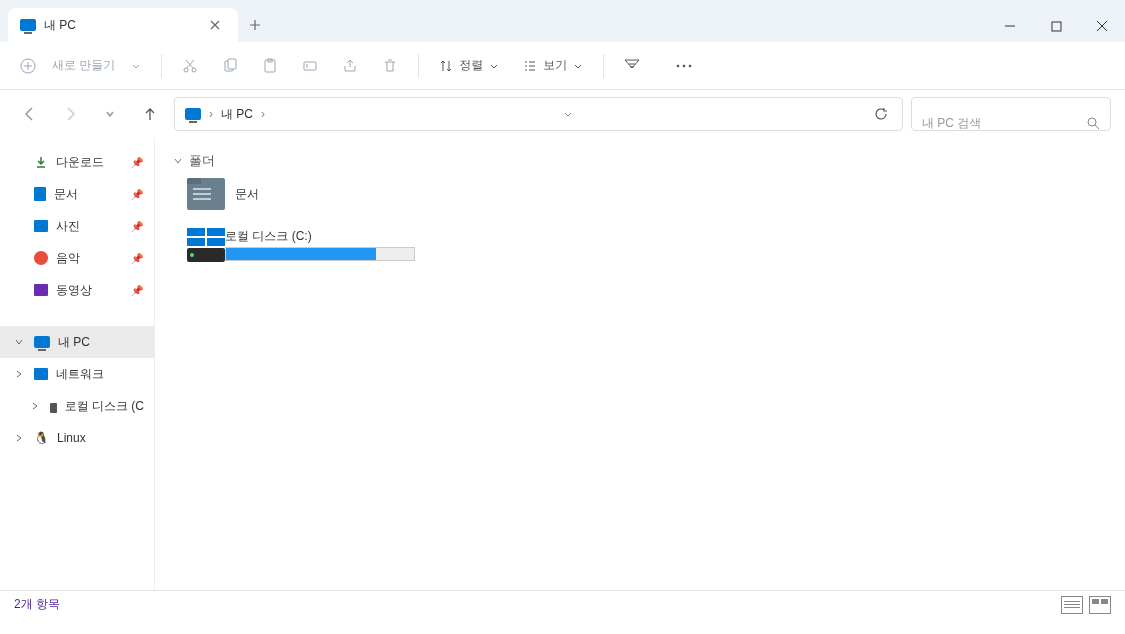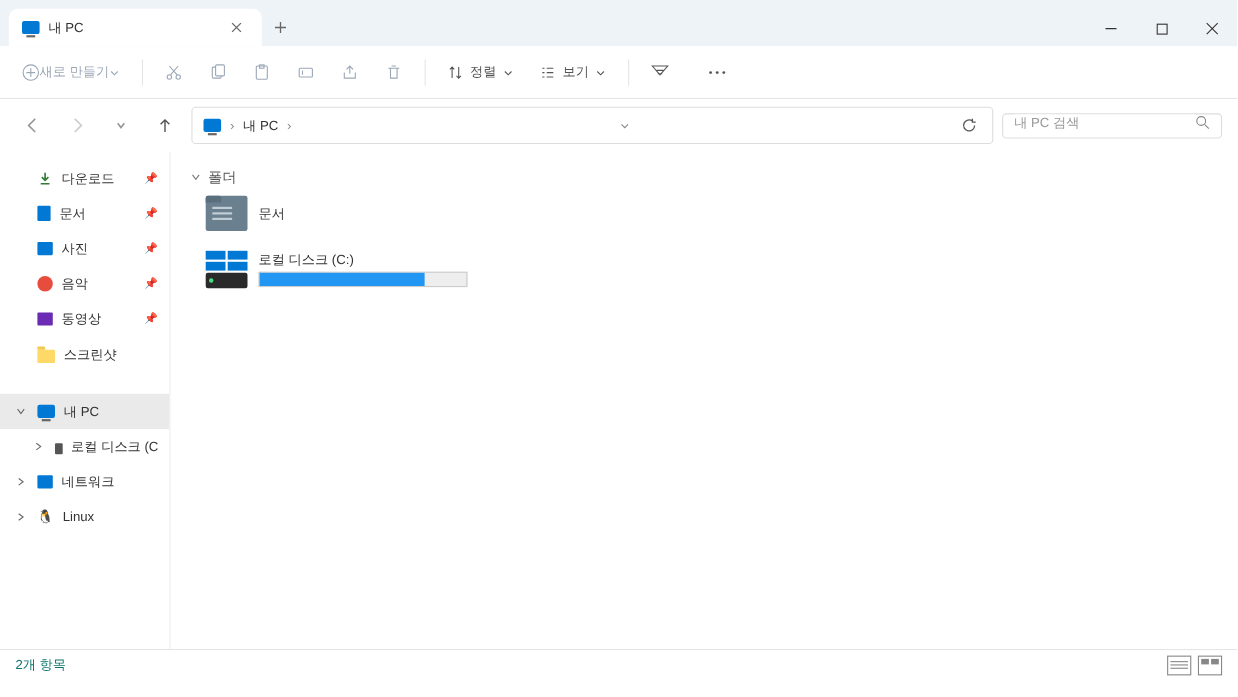--- a/index.html
+++ b/index.html
@@ -6,61 +6,61 @@
 body { width: 1125px; height: 634px; background: #fff; overflow: hidden; font-size: 12px; color: #333; }
 
 .titlebar { height: 42px; background: #eef3f8; display: flex; align-items: flex-end; }
 .tab { background: #fff; height: 34px; width: 230px; border-radius: 8px 8px 0 0; display: flex; align-items: center; padding: 0 12px; margin-left: 8px; gap: 8px; }
 .tab-close { margin-left: auto; color: #666; padding: 2px 6px; }
 .new-tab { width: 34px; height: 34px; display: flex; align-items: center; justify-content: center; color: #666; }
 .win-controls { margin-left: auto; display: flex; }
 .win-btn { width: 46px; height: 32px; display: flex; align-items: center; justify-content: center; color: #333; }
 
 .toolbar { height: 48px; border-bottom: 1px solid #e5e5e5; display: flex; align-items: center; padding: 0 10px; gap: 4px; }
-.tb-new { display: flex; align-items: center; gap: 0; padding: 6px 10px; color: #9aa7b5; }
+.tb-new { display: flex; align-items: center; gap: 16px; padding: 6px 10px; color: #9aa7b5; }
 .tb-sep { width: 1px; height: 24px; background: #e5e5e5; margin: 0 6px; }
 .tb-btn { width: 36px; height: 36px; display: flex; align-items: center; justify-content: center; color: #9aa7b5; }
 .tb-dd { display: flex; align-items: center; gap: 6px; padding: 6px 10px; color: #555; }
 
 .navbar { height: 48px; display: flex; align-items: center; padding: 0 14px; gap: 8px; }
 .nav-btn { width: 32px; height: 32px; display: flex; align-items: center; justify-content: center; color: #999; }
 .nav-btn.active { color: #333; }
 .address { flex: 1; height: 34px; border: 1px solid #ddd; border-radius: 4px; display: flex; align-items: center; padding: 0 10px; gap: 8px; }
 .addr-refresh { margin-left: auto; color: #666; padding: 4px; }
-.search { width: 200px; height: 23px; border: 1px solid #ddd; border-radius: 4px; display: flex; align-items: flex-start; padding: 0 10px; color: #888; justify-content: space-between; }
+.search { width: 200px; height: 34px; border: 1px solid #ddd; border-radius: 4px; display: flex; align-items: flex-end; padding: 0 10px; color: #888; justify-content: space-between; }
 
 .content { display: flex; height: 452px; }
 .sidebar { width: 155px; border-right: 1px solid #eee; overflow: hidden; padding-top: 8px; }
 .sb-item { display: flex; align-items: center; height: 32px; padding: 0 10px 0 34px; gap: 8px; position: relative; white-space: nowrap; }
 .sb-item .pin { margin-left: auto; color: #999; font-size: 10px; }
 .sb-item.selected { background: #eaeaea; }
 .sb-item .chev { position: absolute; left: 14px; color: #666; font-size: 10px; }
 .sb-item.child { padding-left: 50px; }
 .sb-gap { height: 20px; }
 
 .main { flex: 1; padding: 14px 18px; }
 .section-hdr { display: flex; align-items: center; gap: 6px; color: #555; margin-bottom: 8px; font-size: 13px; }
 .section-hdr .chev { color: #777; font-size: 10px; }
 .folder-item { display: flex; align-items: center; gap: 10px; margin: 4px 0 18px 14px; }
 .folder-icon { width: 38px; height: 32px; background: #6a808f; border-radius: 2px; position: relative; }
 .folder-icon::before { content: ""; position: absolute; top: 0; left: 0; width: 14px; height: 6px; background: #5a6f7d; border-radius: 2px 2px 0 0; }
 .folder-icon::after { content: ""; position: absolute; left: 6px; top: 10px; width: 18px; height: 2px; box-shadow: 0 0 0 #fff, 0 5px 0 #c0cdd5, 0 10px 0 #c0cdd5; background: #c0cdd5; }
 
-.drive-item { display: flex; gap: 10px; margin: 4px 0 0 14px; }
+.drive-item { display: flex; margin: 4px 0 0 14px; }
 .drive-icon-group { width: 38px; }
 .win-logo { width: 38px; height: 18px; display: grid; grid-template-columns: 1fr 1fr; grid-template-rows: 1fr 1fr; gap: 2px; }
 .win-logo div { background: #0078d4; }
 .disk-bar { width: 38px; height: 14px; background: #2a2a2a; border-radius: 2px; margin-top: 2px; position: relative; }
 .disk-bar::before { content: ""; position: absolute; left: 3px; top: 5px; width: 4px; height: 4px; background: #4ade80; border-radius: 50%; }
 .drive-info { display: flex; flex-direction: column; gap: 2px; min-width: 200px; }
 .drive-bar { width: 190px; height: 14px; border: 1px solid #ccc; background: #eee; }
 .drive-fill { height: 100%; background: #2196f3; }
 .drive-sub { color: #888; font-size: 11px; }
 
-.statusbar { height: 28px; border-top: 1px solid #e5e5e5; display: flex; align-items: center; padding: 0 14px; color: #0f766e; font-size: 12px; }
+.statusbar { height: 28px; border-top: 1px solid #e5e5e5; display: flex; align-items: center; padding: 0 14px; color: #4c1d95; font-size: 12px; }
 .view-icons { margin-left: auto; display: flex; gap: 6px; }
 .view-btn { width: 22px; height: 18px; border: 1px solid #888; display: flex; }
 .ic-pc { width: 16px; height: 12px; background: #0078d4; border-radius: 2px; position: relative; }
 .ic-pc::after { content: ""; position: absolute; bottom: -3px; left: 4px; width: 8px; height: 2px; background: #666; }
 .ic-folder { width: 16px; height: 12px; background: #ffd968; border-radius: 1px; position: relative; top: 2px; }
 .ic-folder::before { content:""; position:absolute; top:-3px; left:0; width:7px; height:3px; background:#f3c94f; border-radius: 1px 1px 0 0; }
 .ic-doc { width: 12px; height: 14px; background: #0078d4; border-radius: 1px; }
 .ic-img { width: 14px; height: 12px; background: #0078d4; border-radius: 1px; position: relative; }
 .ic-music { width: 14px; height: 14px; background: #e74c3c; border-radius: 50%; }
 .ic-vid { width: 14px; height: 12px; background: #6b2bb3; border-radius: 1px; }
@@ -258,51 +258,47 @@
     <div class="sb-item">
       <span class="ic-music"></span>
       <span>음악</span>
       <span class="pin">📌</span>
     </div>
     <div class="sb-item">
       <span class="ic-vid"></span>
       <span>동영상</span>
       <span class="pin">📌</span>
     </div>
-    <div class="sb-item">
-      <span class="ic-folder"></span>
-      <span>스크린샷</span>
-    </div>
     <div class="sb-gap"></div>
     <div class="sb-item selected" style="padding-left:34px">
       <span class="chev">
           <svg width="10" height="10" viewBox="0 0 10 10">
             <path d="M2 3 L5 7 L8 3" stroke="#666" fill="none"></path>
           </svg>
         </span>
       <span class="ic-pc"></span>
       <span>내 PC</span>
     </div>
+    <div class="sb-item" style="padding-left:34px">
+      <span class="chev">
+          <svg width="10" height="10" viewBox="0 0 10 10">
+            <path d="M3 2 L7 5 L3 8" stroke="#666" fill="none"></path>
+          </svg>
+        </span>
+      <span class="ic-net"></span>
+      <span>네트워크</span>
+    </div>
     <div class="sb-item child">
       <span class="chev" style="left:30px">
           <svg width="10" height="10" viewBox="0 0 10 10">
             <path d="M3 2 L7 5 L3 8" stroke="#666" fill="none"></path>
           </svg>
         </span>
       <span class="ic-disk"></span>
       <span>로컬 디스크 (C</span>
-    </div>
-    <div class="sb-item" style="padding-left:34px">
-      <span class="chev">
-          <svg width="10" height="10" viewBox="0 0 10 10">
-            <path d="M3 2 L7 5 L3 8" stroke="#666" fill="none"></path>
-          </svg>
-        </span>
-      <span class="ic-net"></span>
-      <span>네트워크</span>
     </div>
     <div class="sb-item" style="padding-left:34px">
       <span class="chev">
           <svg width="10" height="10" viewBox="0 0 10 10">
             <path d="M3 2 L7 5 L3 8" stroke="#666" fill="none"></path>
           </svg>
         </span>
       <span>🐧</span>
       <span>Linux</span>
     </div>

